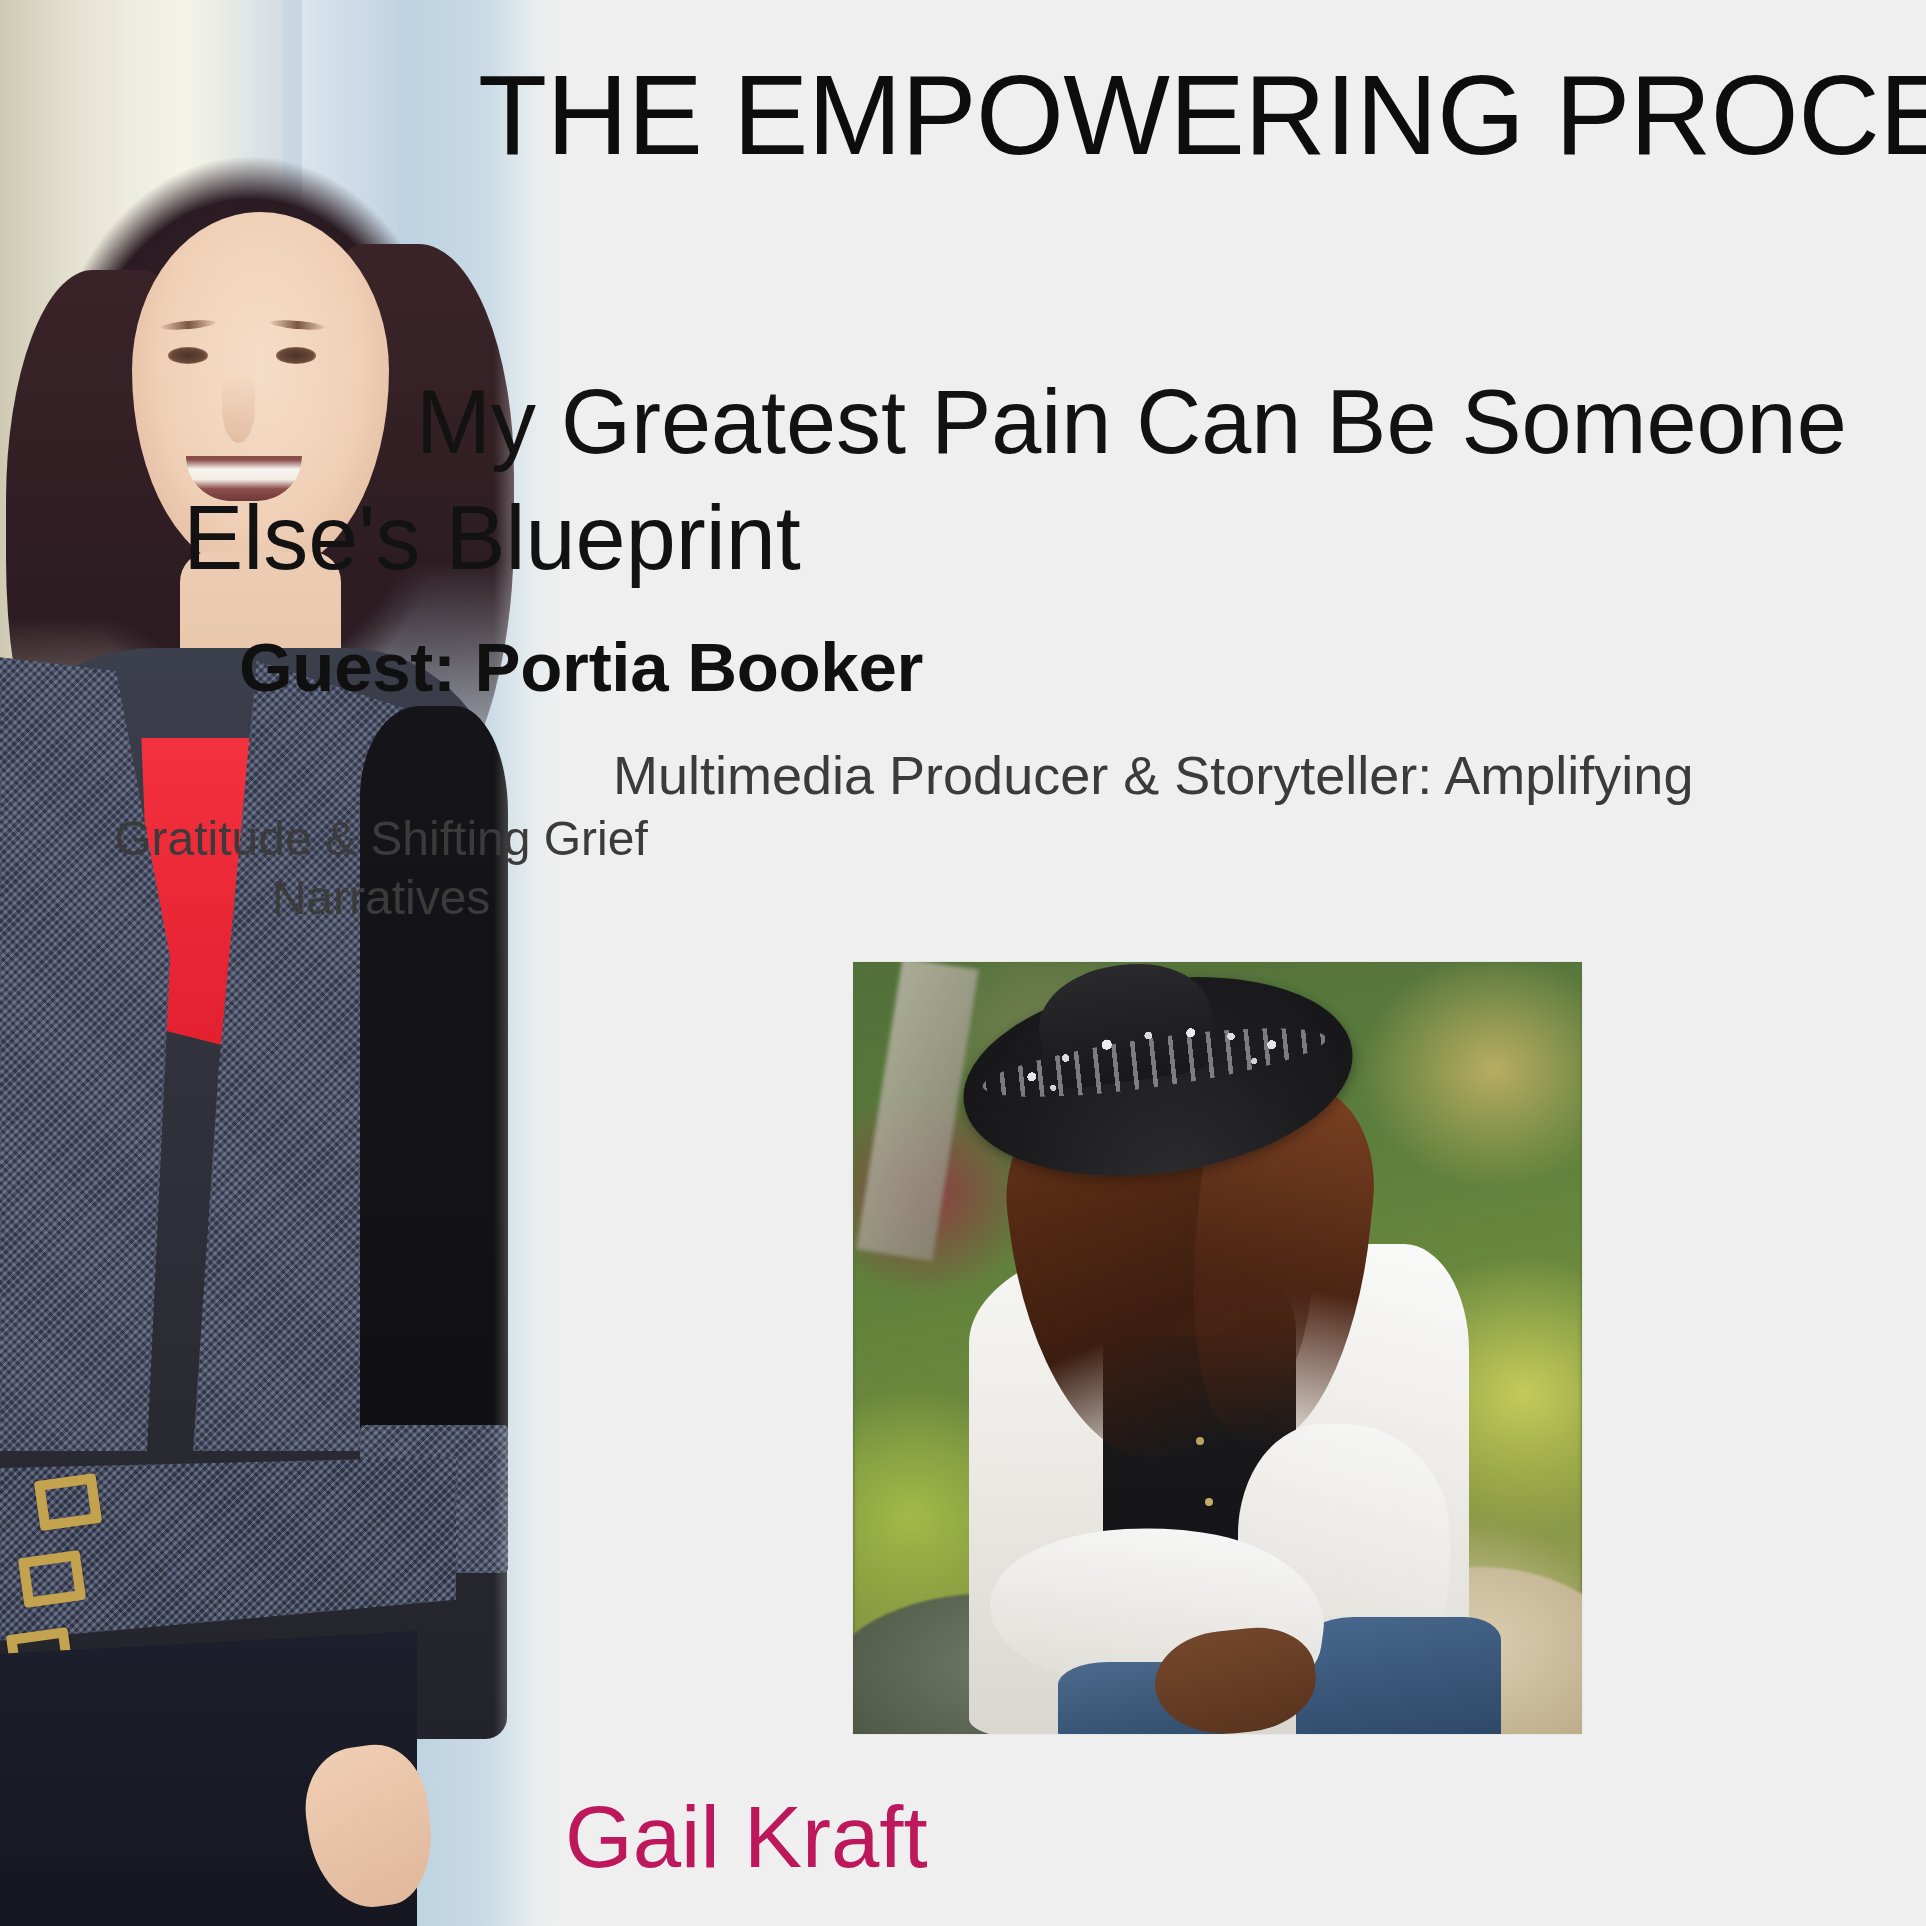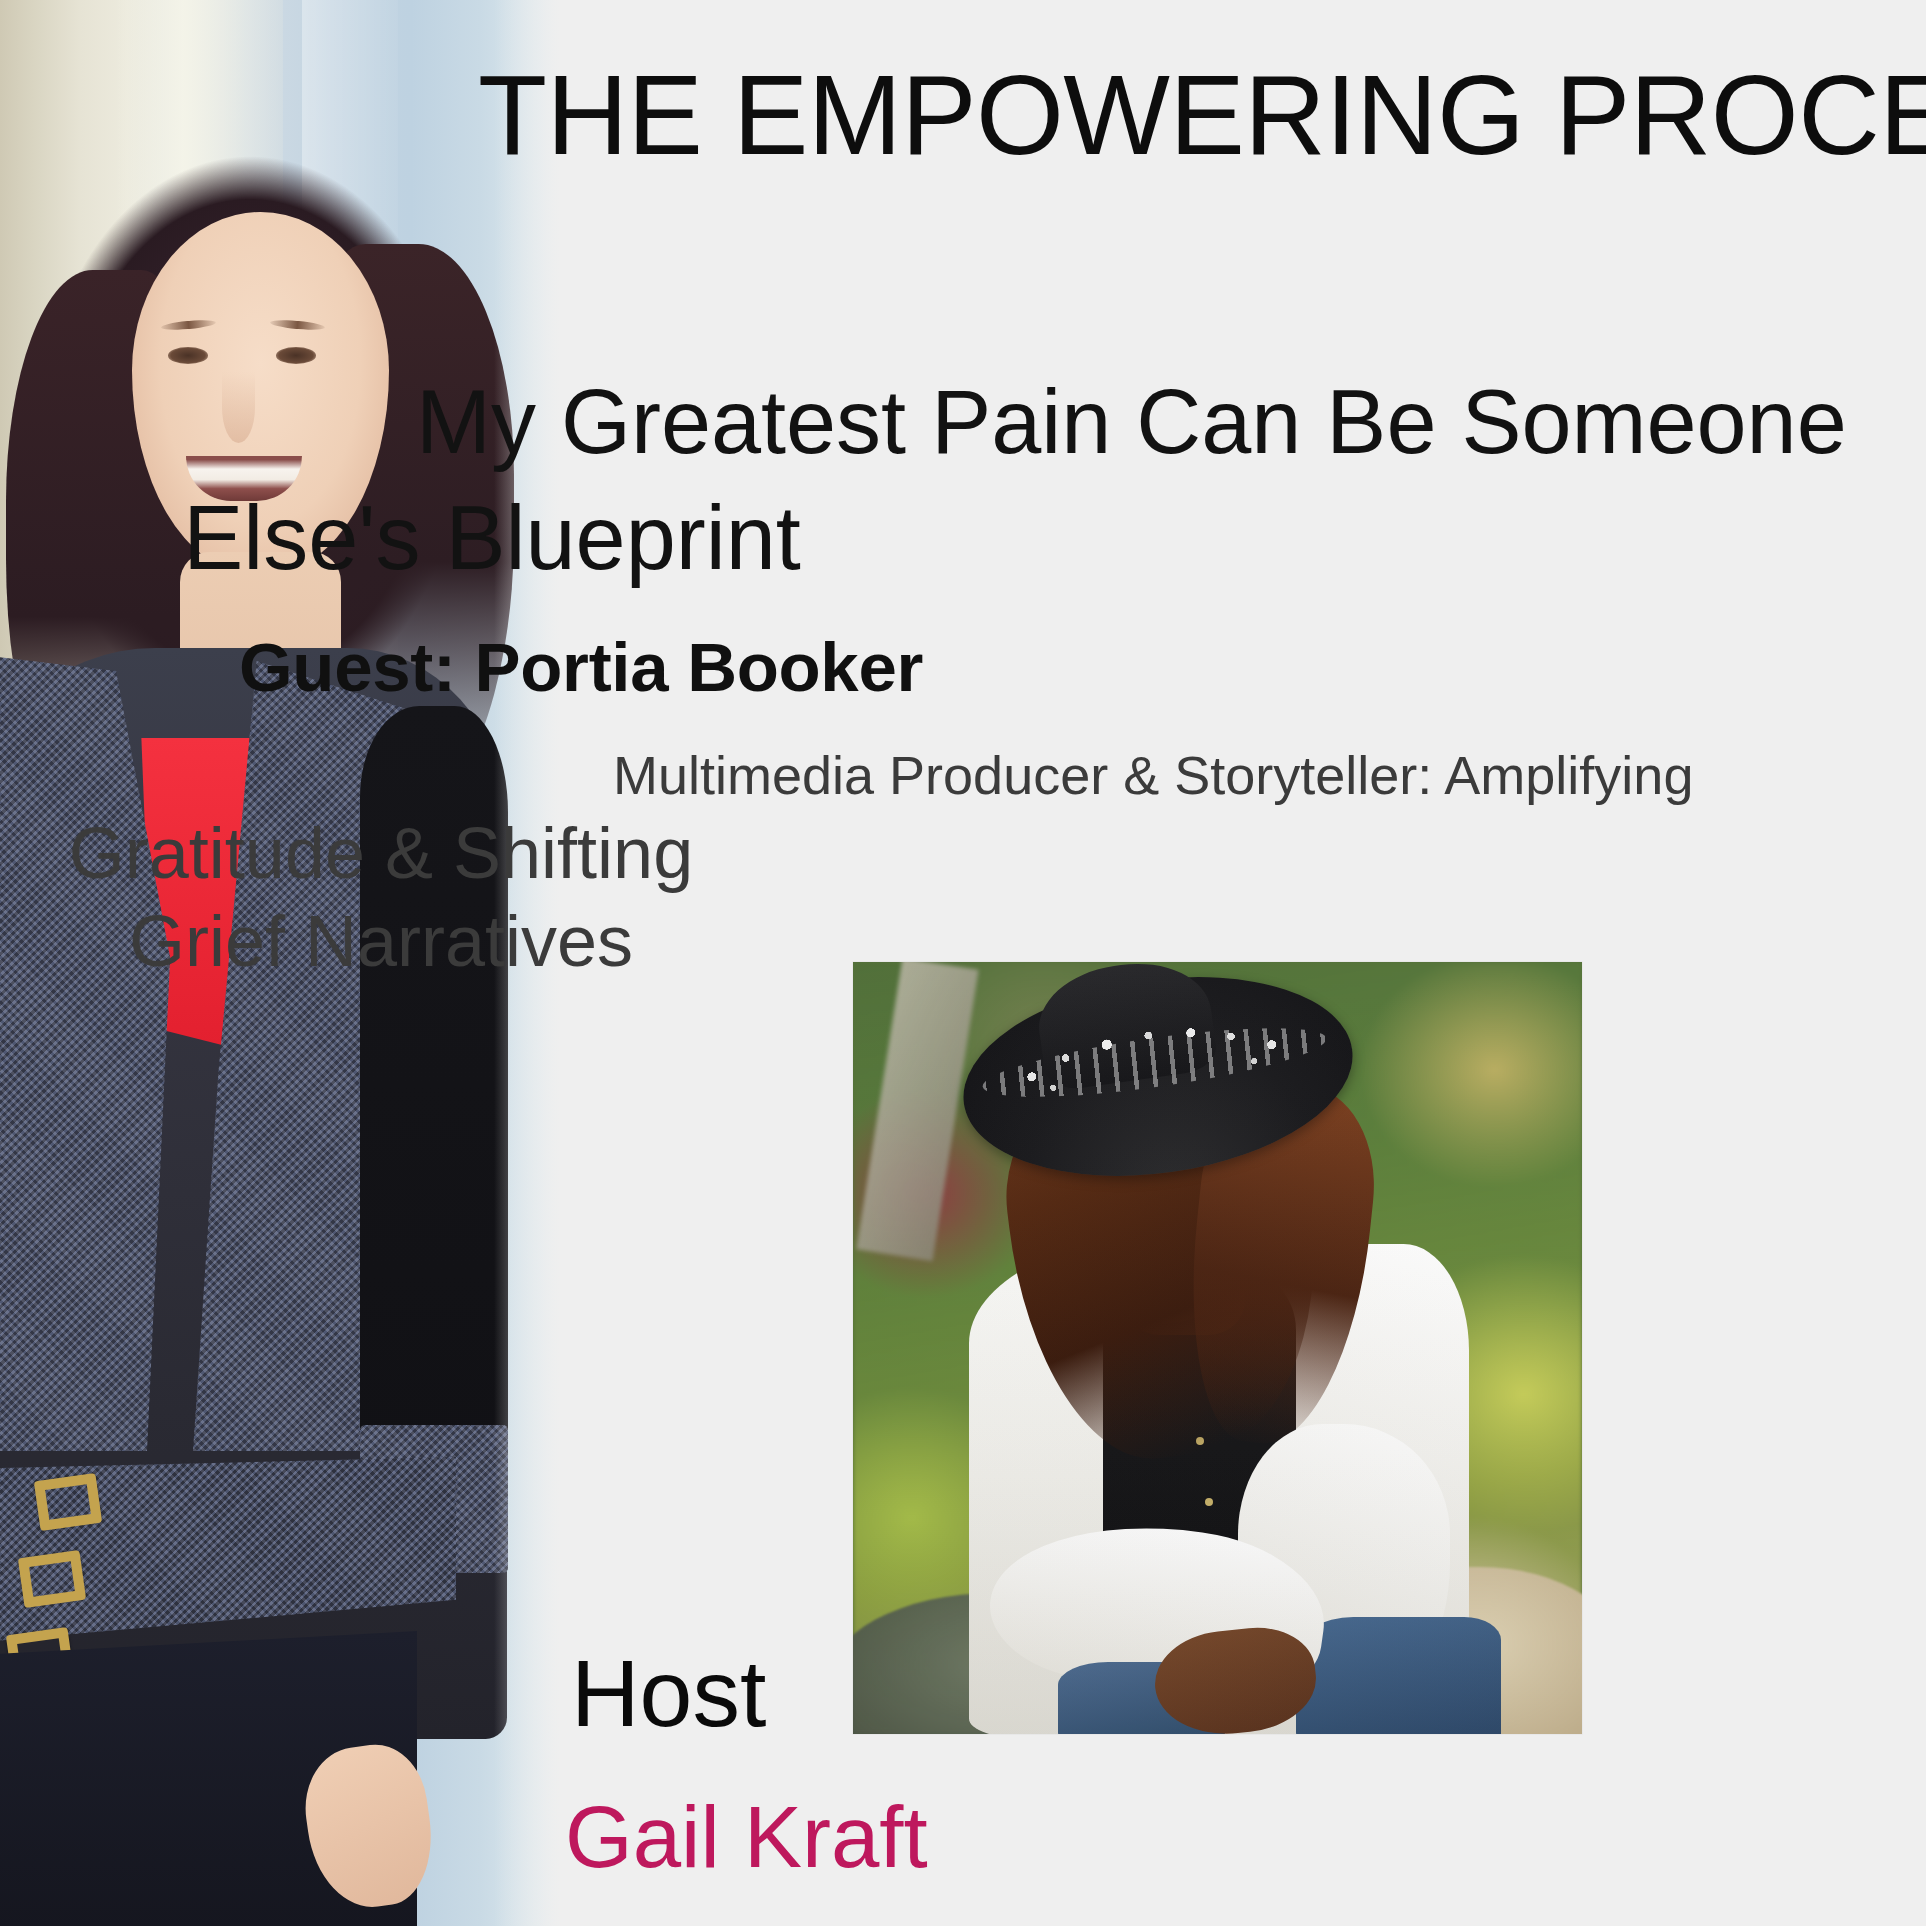--- a/index.html
+++ b/index.html
@@ -124,21 +124,21 @@
     position:absolute; left:0; top:629px; width:1926px; text-align:center;
     font-size:69px; line-height:1.12; color:#101010; font-weight:700; letter-spacing:-0.3px;
     padding-right:764px;
   }
   .tag1{
     position:absolute; left:613px; top:743px; width:1412px;
     font-size:54px; line-height:1.22; color:#3b3b3b; font-weight:400; white-space:nowrap;
   }
   .tag2{
     position:absolute; left:0; top:810px; width:1526px; text-align:center;
-    font-size:72px; line-height:1.22; color:#3b3b3b; font-weight:400;
+    font-size:48px; line-height:1.22; color:#3b3b3b; font-weight:400;
     padding-right:764px;
   }
   .host-label{
     position:absolute; left:571px; top:1644px;
     font-size:95px; line-height:1.05; color:#0a0a0a; font-weight:400;
   }
   .host-name{
     position:absolute; left:565px; top:1791px;
     font-size:87px; line-height:1.05; color:#be185d; font-weight:400;
   }
@@ -266,21 +266,20 @@
   <div class="title-line">THE EMPOWERING PROCESS</div>
 
   <div class="ep-line1">My Greatest Pain Can Be Someone</div>
   <div class="ep-line2">Else's Blueprint</div>
 
   <div class="guest">Guest: Portia Booker</div>
 
   <div class="tag1">Multimedia Producer &amp; Storyteller: Amplifying</div>
   <div class="tag2">Gratitude &amp; Shifting Grief Narratives</div>
 
-  <div class="host-label">Host</div>
   <div class="host-name">Gail Kraft</div>
 
   <div class="guest-photo">
     <div class="gp-bg"></div>
     <div class="gp-trunk"></div>
     <div class="gp-rock"></div>
     <div class="gp-rock2"></div>
     <div class="gp-blazer"></div>
     <div class="gp-blazer-r"></div>
     <div class="gp-shirt"></div>

